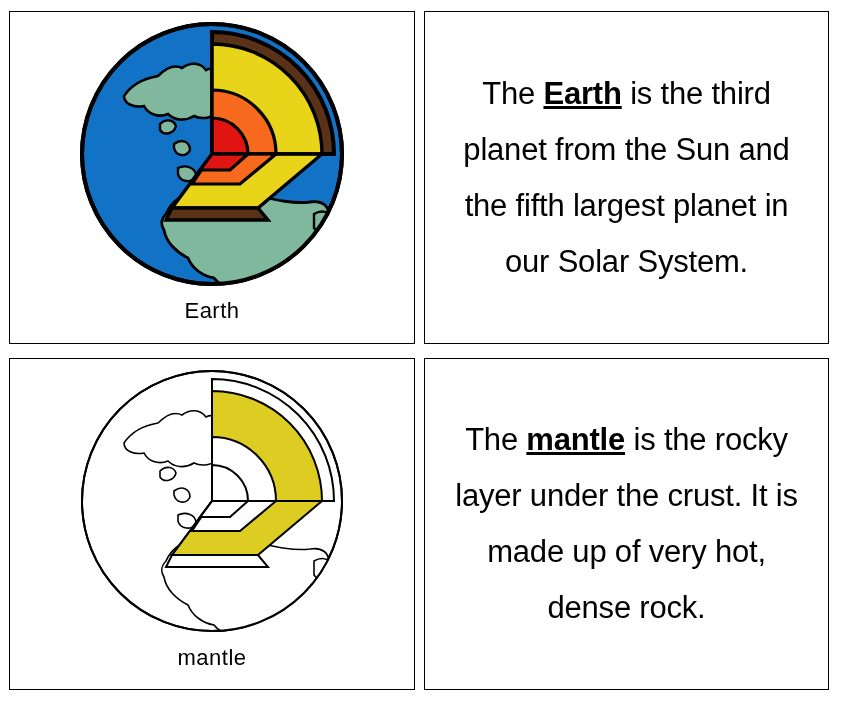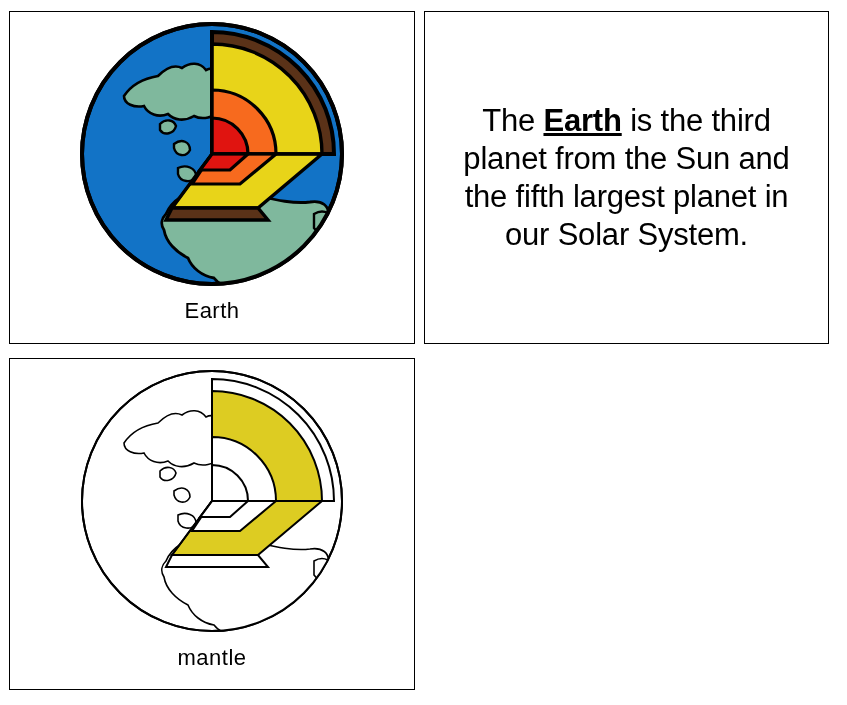--- a/index.html
+++ b/index.html
@@ -67,21 +67,21 @@
     display: flex;
     align-items: center;
     justify-content: center;
     box-sizing: border-box;
     padding: 10px 26px;
   }
   .card-text {
     font-family: "Liberation Sans", sans-serif;
     font-size: 31px;
     font-weight: 300;
-    line-height: 38px;
+    line-height: 56px;
     text-align: center;
     color: #000000;
     letter-spacing: -0.2px;
   }
   .card-text .kw {
     font-weight: bold;
     text-decoration: underline;
     text-decoration-thickness: 3px;
     text-underline-offset: 2px;
   }
@@ -219,14 +219,19 @@
           <line x1="150" y1="136" x2="110" y2="190" stroke="#000000" stroke-width="1.8"></line>
         </g>
 
         <circle cx="150" cy="136" r="130" fill="none" stroke="#000000" stroke-width="2"></circle>
       </svg>
 
       <div class="pic-label">mantle</div>
     </div>
   </div>
 
+  <div class="card card-r2c2">
+    <div class="text-card-inner">
+      <p class="card-text"><span>The </span><span class="kw">mantle</span><span> is the rocky layer under the crust. It is made up of very hot, dense rock.</span></p>
+    </div>
+  </div>
 
 </div>
 
 </body></html>

